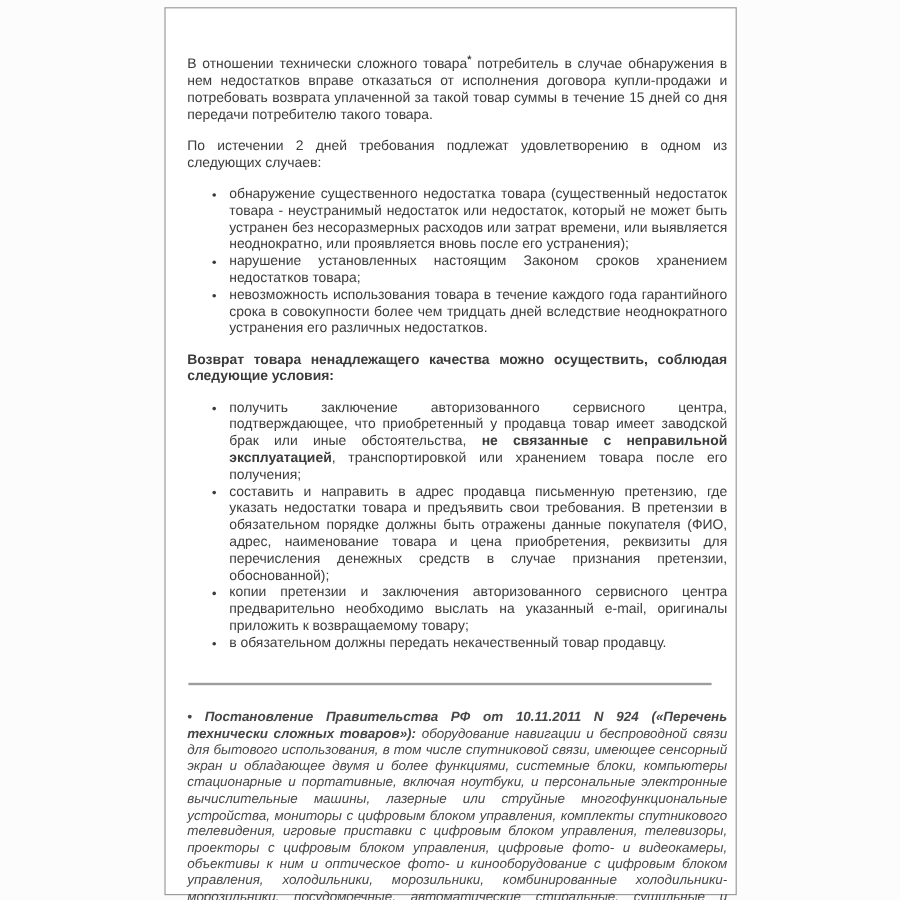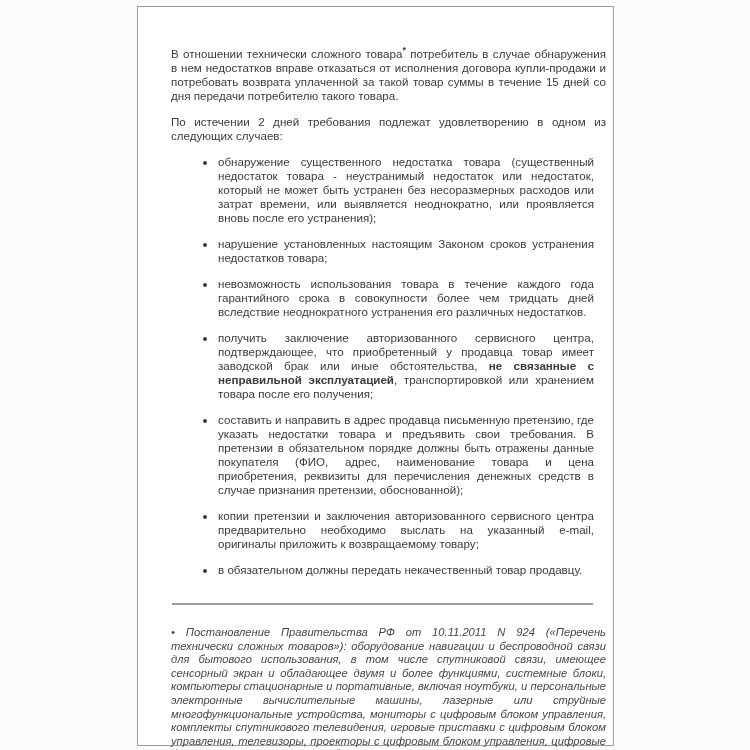--- a/index.html
+++ b/index.html
@@ -7,57 +7,58 @@
     width:750px;height:750px;overflow:hidden;
     background:var(--canvas-bg,#fcfcfc);
     font-family:"Liberation Sans","DejaVu Sans",sans-serif;
     -webkit-font-smoothing:antialiased;
   }
   .canvas{position:relative;width:750px;height:750px;}
   .page{
     position:absolute;left:137px;top:6px;width:477px;height:740px;
     box-sizing:border-box;background:var(--page-bg,#ffffff);
     border:1px solid var(--border,#9c9c9c);
-    padding:40px 7px 0 33px;
+    padding:40px 7px 0 18px;
     color:var(--text,#3b3b3b);
     font-size:11.6px;line-height:14px;
   }
   .para{margin:0 0 12px 0;text-align:justify;}
   .bold{font-weight:bold;}
   .list{margin:0 0 12px 0;padding:0 0 0 34px;list-style:disc outside;}
-  .list li{margin:12px;padding:0 0 0 1px;text-align:justify;}
+  .list li{margin:0;padding:0 0 0 1px;text-align:justify;}
   .list li::marker{color:var(--text,#3b3b3b);}
   sup.star{font-weight:bold;font-size:9px;line-height:0;vertical-align:super;letter-spacing:0;}
   .divider{
     border:none;border-top:2px solid var(--border,#9c9c9c);
     margin:26px 13px 21px 1px;height:0;
   }
   .footnote{
     margin:0;text-align:justify;font-style:italic;
     color:var(--footnote,#474747);
     font-size:11.2px;line-height:13.6px;
   }
-  .fn-title{font-weight:normal;}
+  .fn-title{font-weight:bold;}
 </style>
 </head>
 <body>
 
 <div class="canvas">
   <div class="page">
 
     <p class="para"><span>В отношении технически сложного товара</span><sup class="star">*</sup><span> потребитель в случае обнаружения в нем недостатков вправе отказаться от исполнения договора купли-продажи и потребовать возврата уплаченной за такой товар суммы в течение 15 дней со дня передачи потребителю такого товара.</span></p>
 
     <p class="para">По истечении 2 дней требования подлежат удовлетворению в одном из следующих случаев:</p>
 
     <ul class="list">
       <li>обнаружение существенного недостатка товара (существенный недостаток товара - неустранимый недостаток или недостаток, который не может быть устранен без несоразмерных расходов или затрат времени, или выявляется неоднократно, или проявляется вновь после его устранения);</li>
-      <li>нарушение установленных настоящим Законом сроков устранения недостатков товара;</li>
+      <li>нарушение установленных настоящим Законом сроков хранением недостатков товара;</li>
       <li>невозможность использования товара в течение каждого года гарантийного срока в совокупности более чем тридцать дней вследствие неоднократного устранения его различных недостатков.</li>
     </ul>
 
+    <p class="para bold">Возврат товара ненадлежащего качества можно осуществить, соблюдая следующие условия:</p>
 
     <ul class="list">
       <li><span>получить заключение авторизованного сервисного центра, подтверждающее, что приобретенный у продавца товар имеет заводской брак или иные обстоятельства, </span><span class="bold">не связанные с неправильной эксплуатацией</span><span>, транспортировкой или хранением товара после его получения;</span></li>
       <li>составить и направить в адрес продавца письменную претензию, где указать недостатки товара и предъявить свои требования. В претензии в обязательном порядке должны быть отражены данные покупателя (ФИО, адрес, наименование товара и цена приобретения, реквизиты для перечисления денежных средств в случае признания претензии, обоснованной);</li>
       <li>копии претензии и заключения авторизованного сервисного центра предварительно необходимо выслать на указанный e-mail, оригиналы приложить к возвращаемому товару;</li>
       <li>в обязательном должны передать некачественный товар продавцу.</li>
     </ul>
 
     <hr class="divider">
 

